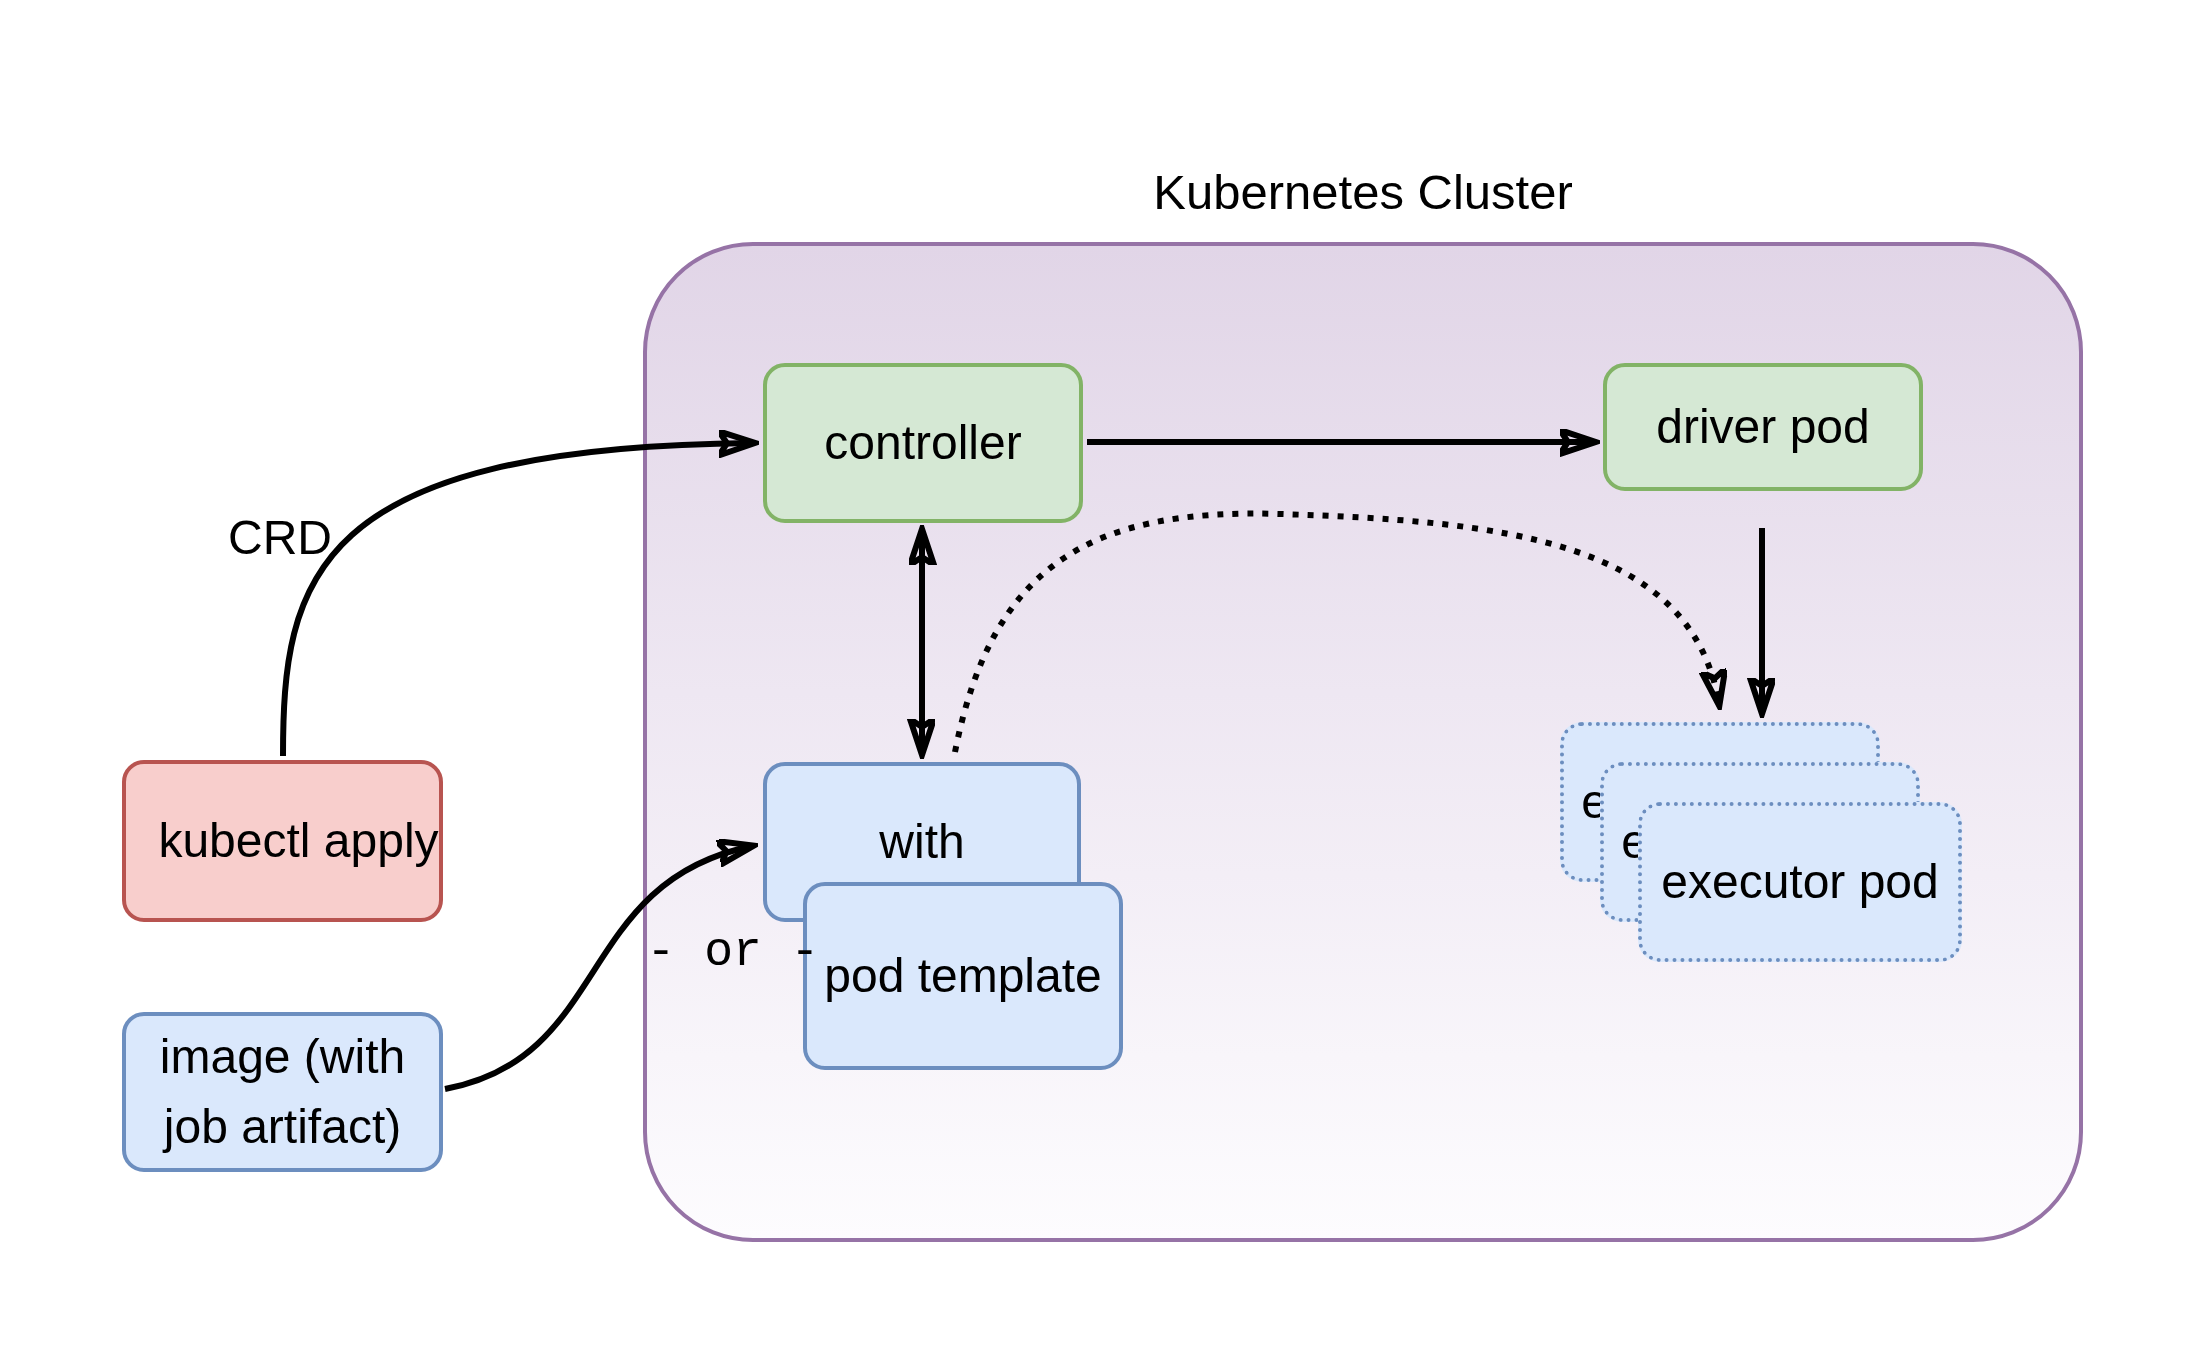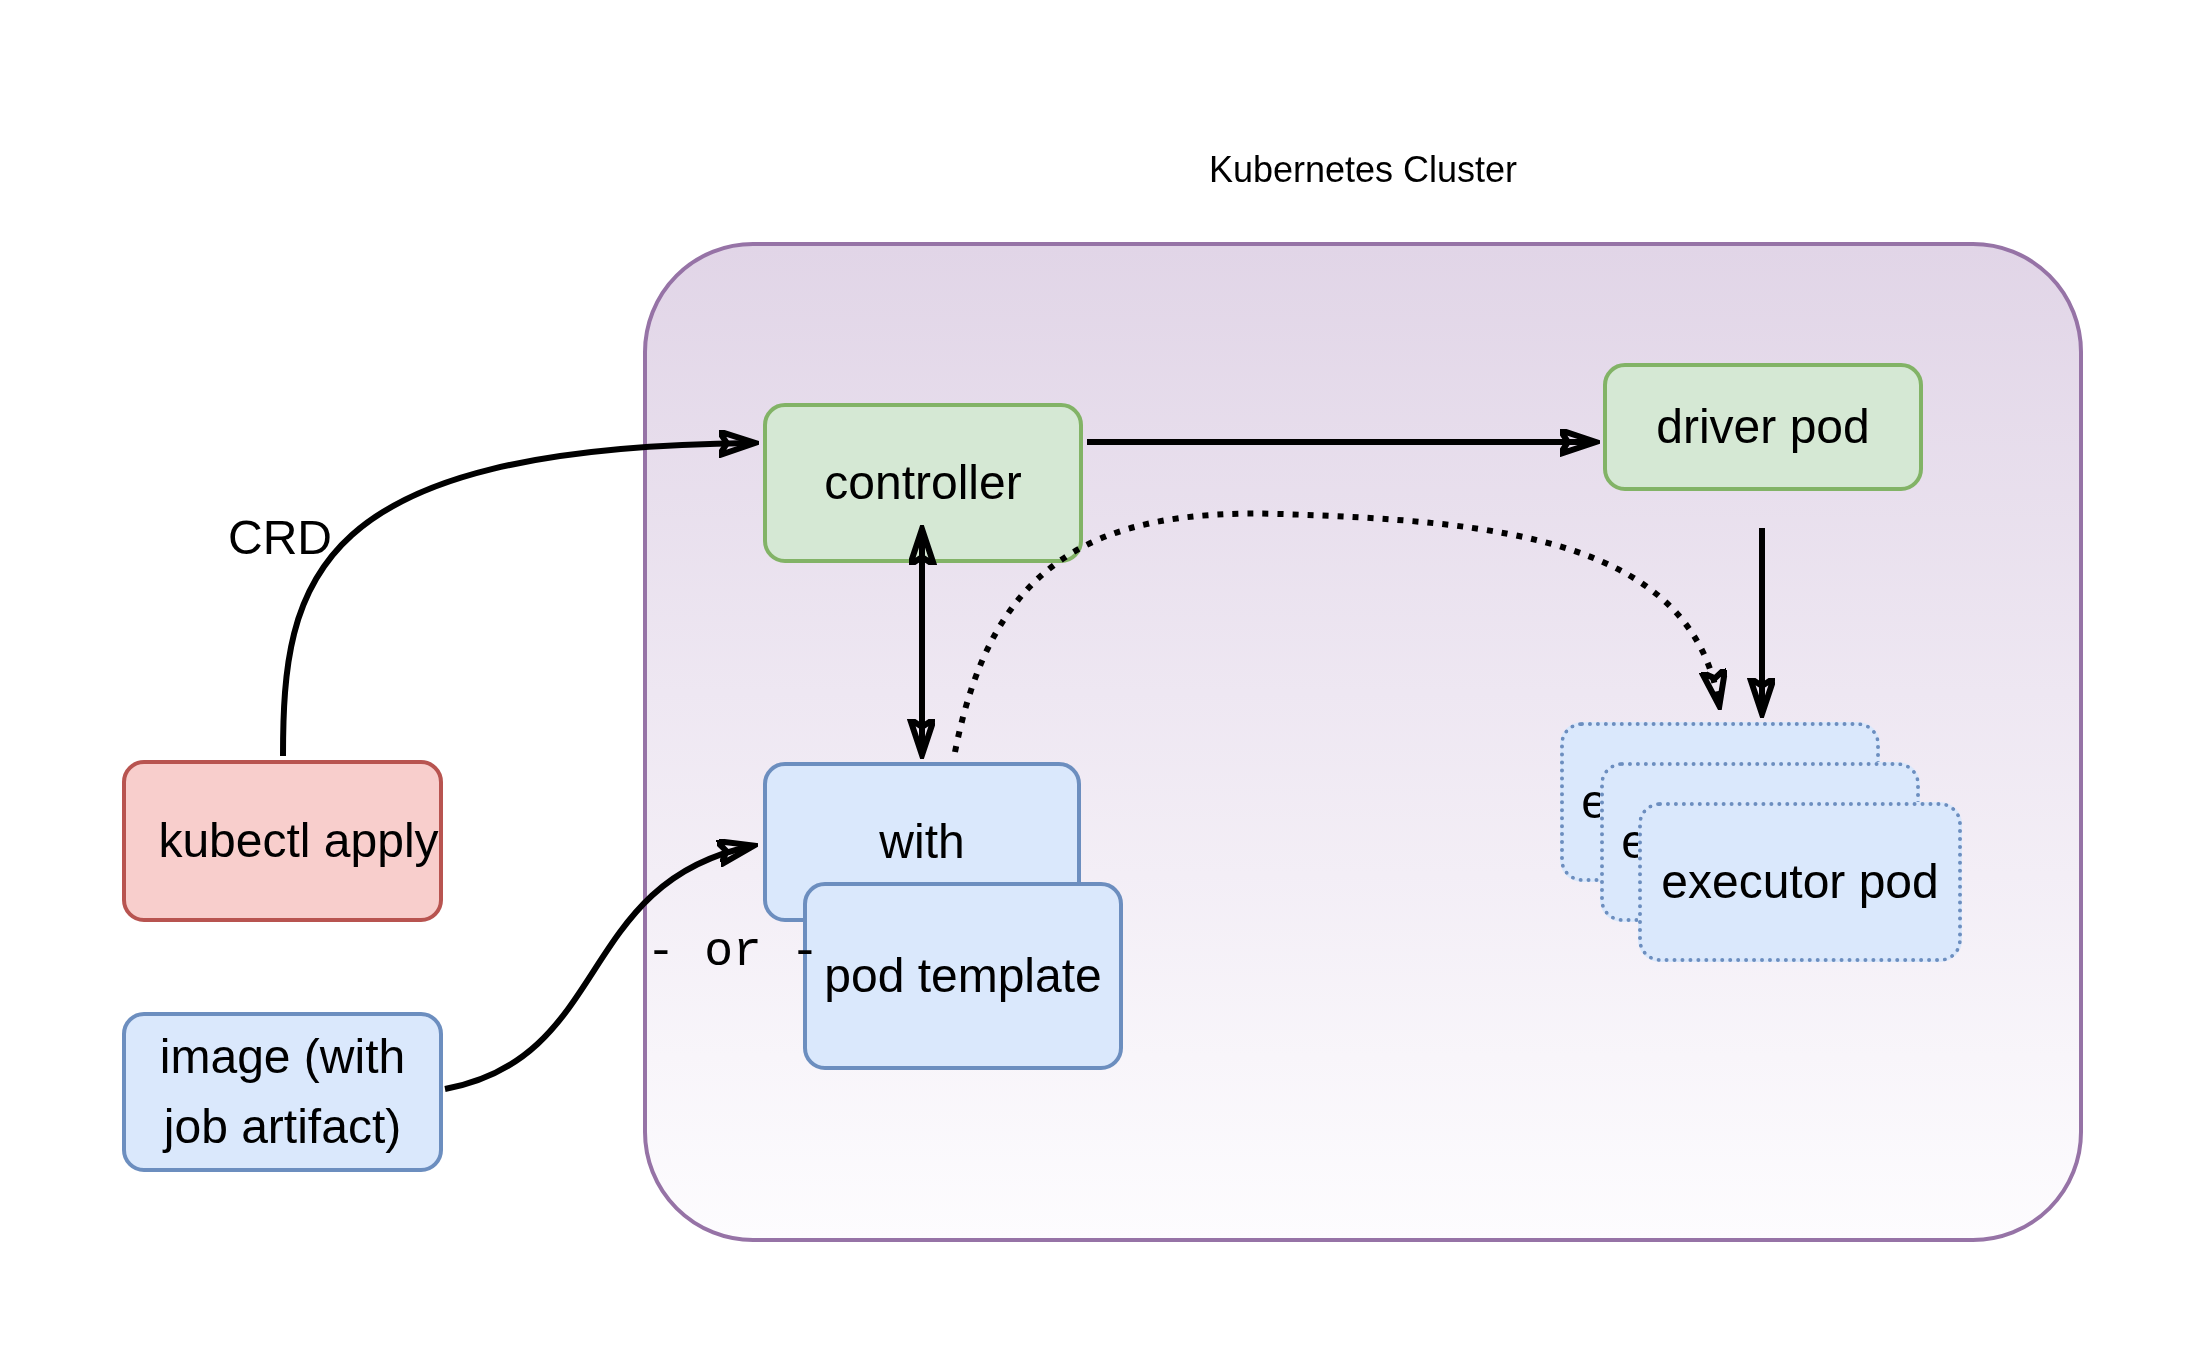--- a/index.html
+++ b/index.html
@@ -14,38 +14,38 @@
   .cluster{
     position:absolute;
     left:643px;top:242px;width:1440px;height:1000px;
     box-sizing:border-box;
     border:4px solid #9673a6;
     border-radius:110px;
     background:linear-gradient(180deg,#e1d5e7 0%,#eee7f2 45%,#fdfcfe 100%);
   }
   .diagram-title{
     position:absolute;
-    left:643px;top:150px;width:1440px;
+    left:643px;top:166px;width:1440px;
     text-align:center;
-    font-size:36px;line-height:1.1;
+    font-size:49px;line-height:1.1;
   }
   .node{
     position:absolute;
     box-sizing:border-box;
     display:flex;align-items:center;justify-content:center;
     font-size:48px;line-height:1.15;
     border-radius:22px;
     white-space:nowrap;
   }
   .green{background:#d5e8d4;border:4px solid #82b366;}
   .blue{background:#dae8fc;border:4px solid #6c8ebf;}
   .blue-dotted{background:#dae8fc;border:4px dotted #6c8ebf;}
   .red{background:#f8cecc;border:4px solid #b85450;padding-left:32px;}
 
-  .node-controller{left:763px;top:363px;width:320px;height:160px;margin-top:40px;}
+  .node-controller{left:763px;top:363px;width:320px;height:160px;}
   .node-driver-pod{left:1603px;top:363px;width:320px;height:128px;}
   .node-image{left:763px;top:762px;width:318px;height:160px;}
   .node-pod-template{left:803px;top:882px;width:320px;height:188px;}
   .node-exec-1{left:1560px;top:722px;width:320px;height:160px;}
   .node-exec-2{left:1600px;top:762px;width:320px;height:160px;}
   .node-exec-3{left:1638px;top:802px;width:324px;height:160px;}
   .node-kubectl{left:122px;top:760px;width:321px;height:162px;}
   .node-artifact{left:122px;top:1012px;width:321px;height:160px;flex-direction:column;line-height:1.45;}
   .node-artifact .line{display:block;}
 

